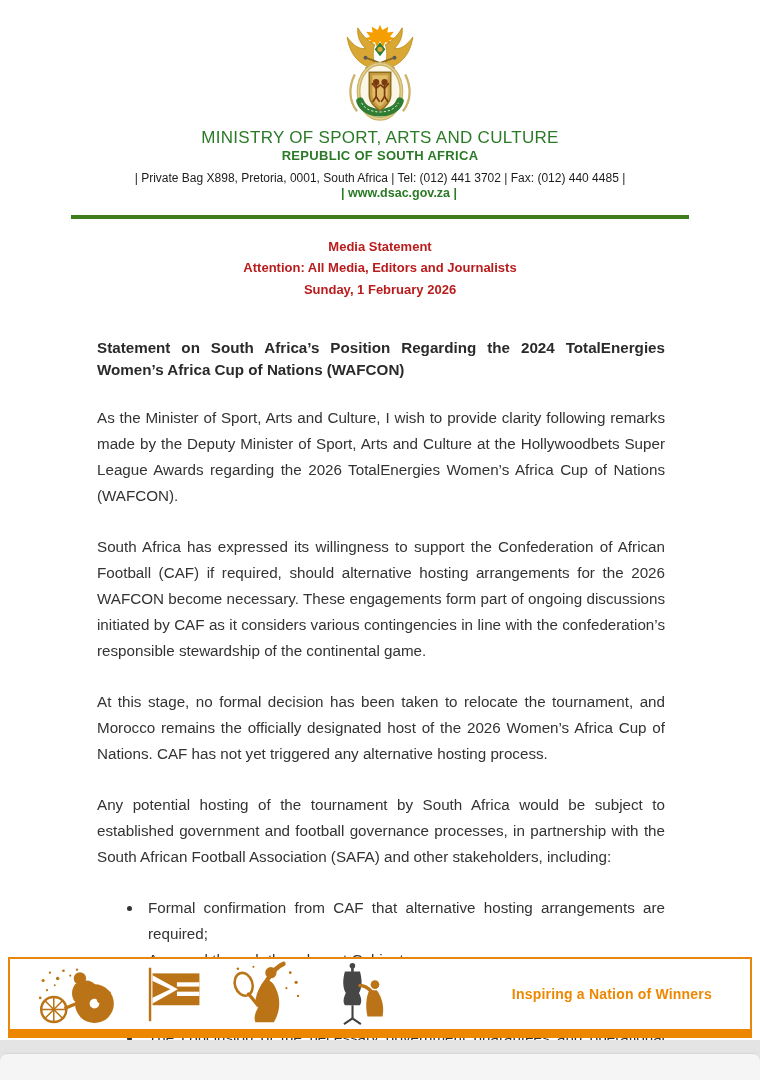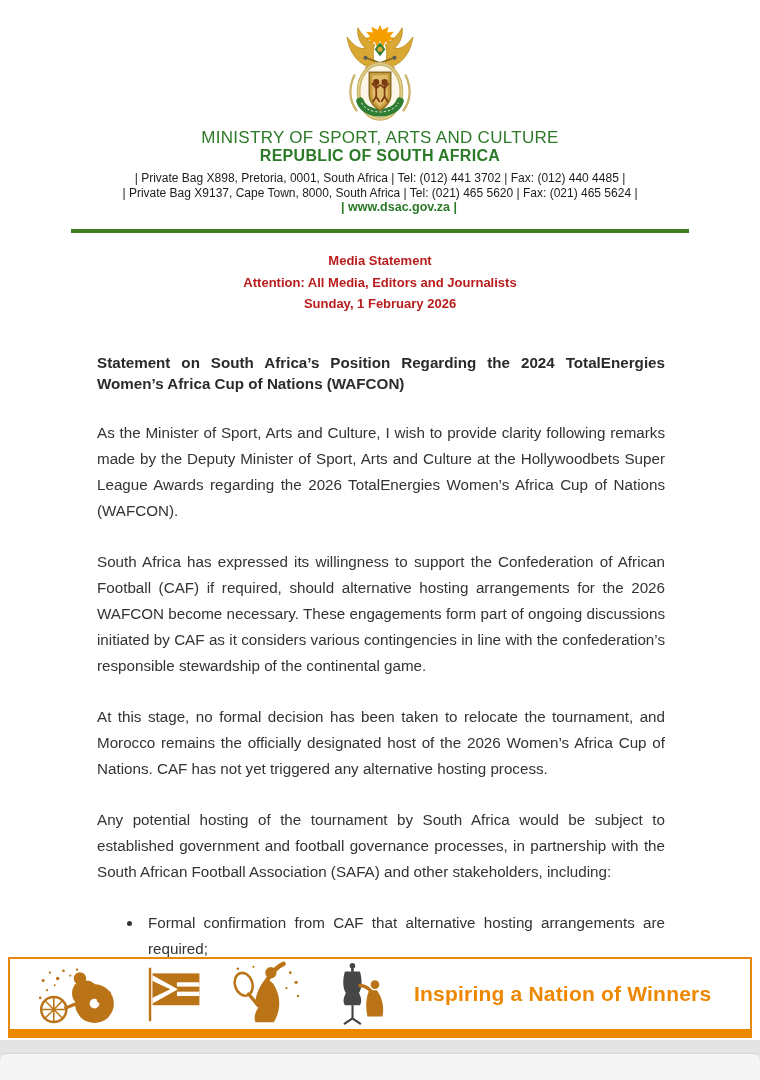--- a/index.html
+++ b/index.html
@@ -10,42 +10,42 @@
     -webkit-font-smoothing:antialiased;
   }
   .page{
     position:absolute;top:0;left:0;width:760px;height:1040px;
     background:#ffffff;
   }
   
   .letterhead{text-align:center;}
   .coat{display:block;margin:24px auto 3px auto;}
   .ministry{color:#2b7a27;font-weight:normal;font-size:17px;letter-spacing:.3px;line-height:19px;}
-  .republic{color:#2b7a27;font-weight:bold;font-size:16px;letter-spacing:.3px;line-height:18px;}
+  .republic{color:#2b7a27;font-weight:bold;font-size:13px;letter-spacing:.3px;line-height:18px;}
   .contact{font-size:12px;color:#1c1c1c;line-height:14.5px;}
   .contact.first{margin-top:6px;}
   .website{font-size:12.5px;font-weight:bold;color:#2b7a27;line-height:15px;margin-left:38px;}
   .rule{width:618px;height:4px;background:#3e7c1c;margin:14px auto 0 auto;}
   
   .meta{text-align:center;font-weight:bold;font-size:13px;line-height:21.5px;color:#b91c1c;margin-top:17px;}
   
   .content{margin:0 95px 0 97px;color:#333333;font-size:15.2px;line-height:26px;text-align:justify;}
   .title{font-size:15.2px;font-weight:bold;color:#2a2a2a;margin:37px 0 0 0;line-height:21.5px;}
   .paras p{margin:25px 0 0 0;}
   ul.bullets{margin:25px 0 0 0;padding-left:46px;list-style:disc outside;}
   ul.bullets li{padding-left:5px;margin:0;}
   
   .banner{
     position:absolute;left:8px;right:8px;top:957px;height:81px;box-sizing:border-box;
     background:#ffffff;
     border:2px solid #e8860d;border-bottom:9px solid #ee8700;
     display:flex;align-items:center;gap:24px;padding:0 22px 0 24px;
   }
   .banner svg{flex:0 0 auto;}
-  .slogan{margin-left:auto;margin-right:34px;color:#ee8700;font-weight:bold;font-size:21px;letter-spacing:.2px;white-space:nowrap;}
+  .slogan{margin-left:auto;margin-right:16px;color:#ee8700;font-weight:bold;font-size:14px;letter-spacing:.2px;white-space:nowrap;}
   
   .page-gap{position:absolute;top:1040px;left:0;width:760px;height:14px;background:#e4e4e4;}
   .next-page{position:absolute;top:1054px;left:0;width:760px;height:26px;background:#f5f5f5;border-radius:7px 7px 0 0;box-shadow:0 -1px 2px rgba(0,0,0,.07);}
 </style>
 </head>
 <body>
 
 <div class="page">
 
   <header class="letterhead">
@@ -91,21 +91,20 @@
         <line x1="66" y1="84" x2="61" y2="80"></line>
         <line x1="66" y1="84" x2="71" y2="78"></line>
         <line x1="66" y1="95" x2="62" y2="101"></line>
         <line x1="66" y1="95" x2="70" y2="101"></line>
       </g>
     </svg>
 
     <div class="ministry">MINISTRY OF SPORT, ARTS AND CULTURE</div>
     <div class="republic">REPUBLIC OF SOUTH AFRICA</div>
     <div class="contact first">| Private Bag X898, Pretoria, 0001, South Africa | Tel: (012) 441 3702 | Fax: (012) 440 4485 |</div>
-    <div class="contact">| Private Bag X9137, Cape Town, 8000, South Africa | Tel: (021) 465 5620 | Fax: (021) 465 5624 |</div>
     <div class="website">| www.dsac.gov.za |</div>
     <div class="rule"></div>
   </header>
 
   <section class="meta">
     <div>Media Statement</div>
     <div>Attention: All Media, Editors and Journalists</div>
     <div>Sunday, 1 February 2026</div>
   </section>
 

